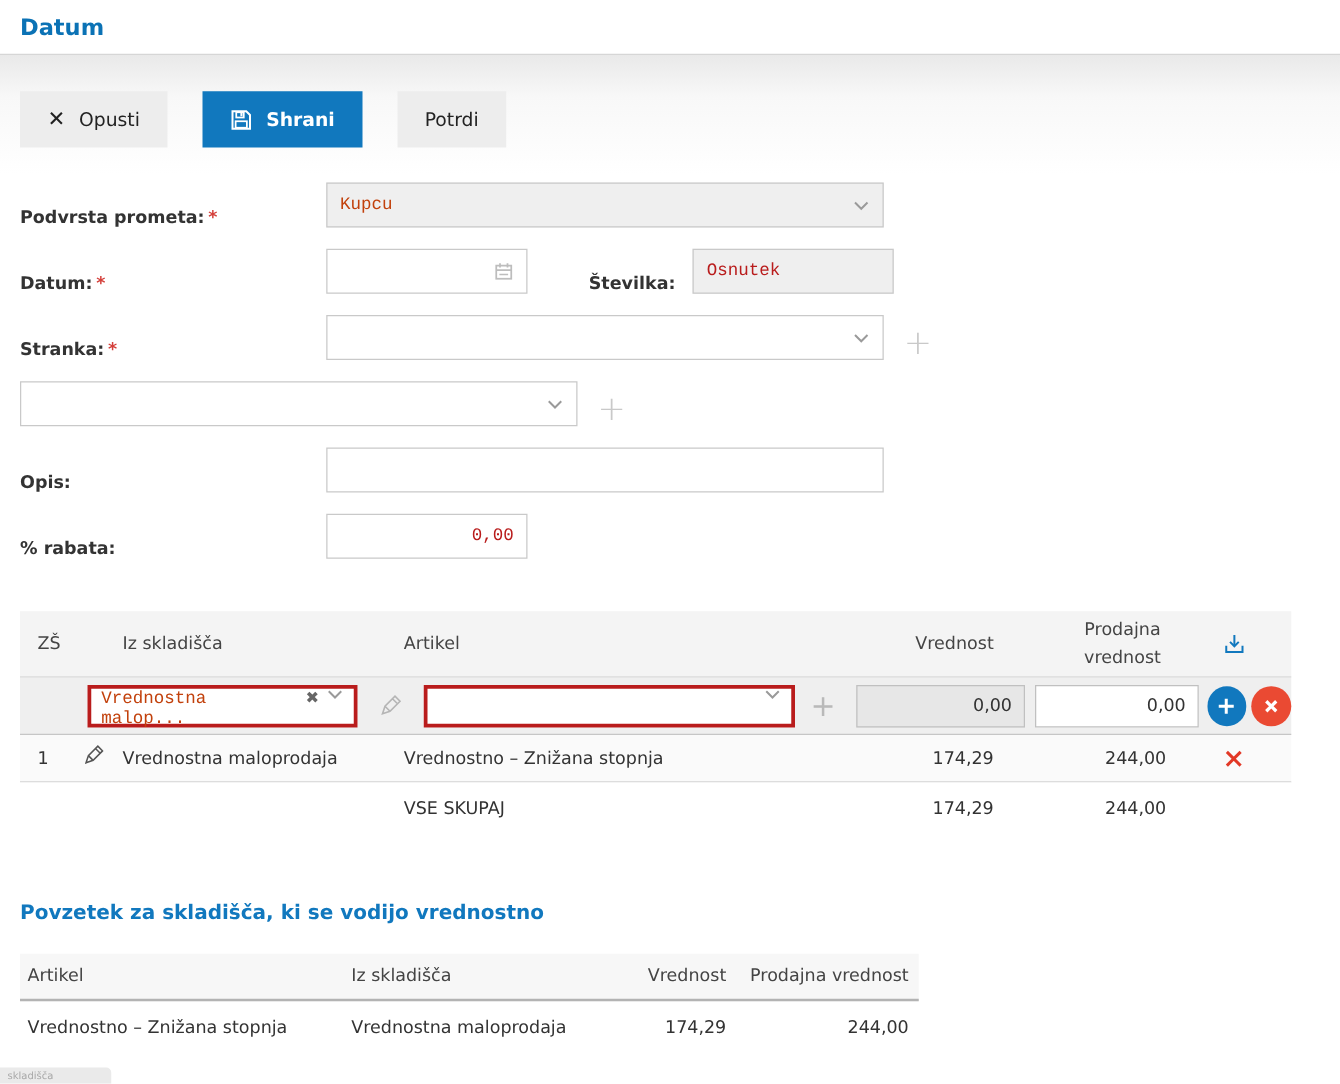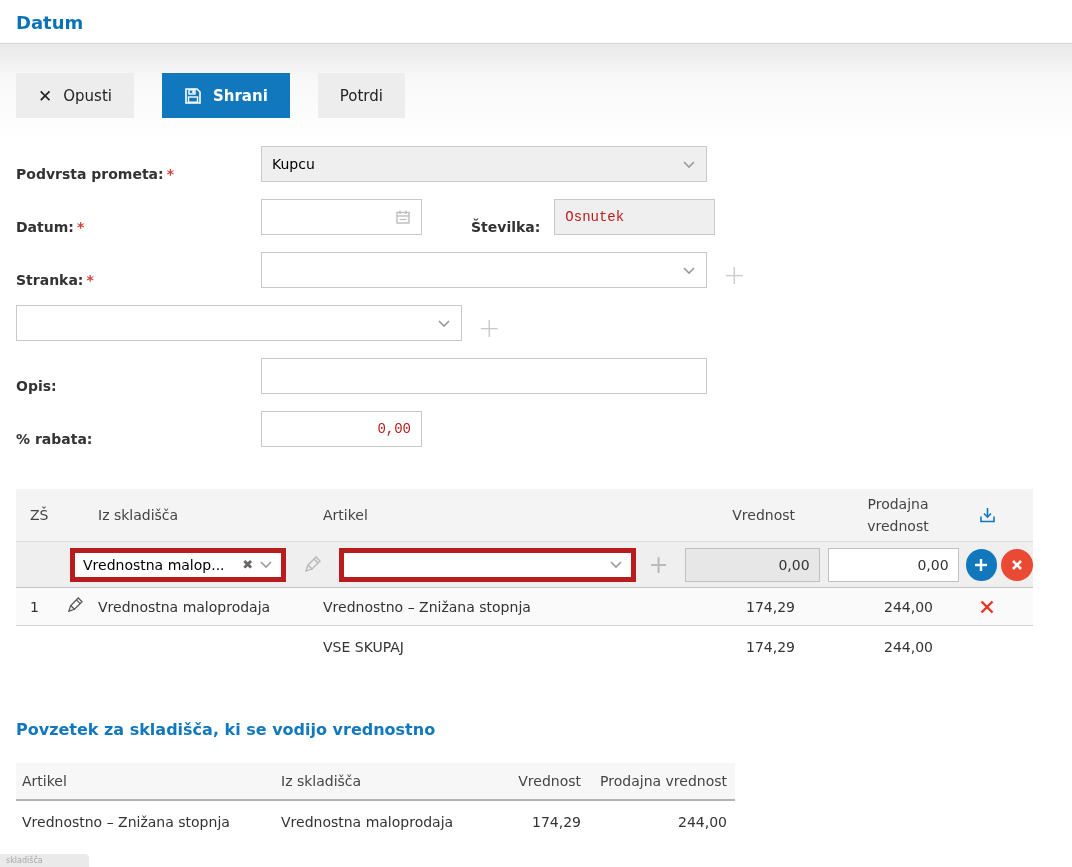--- a/index.html
+++ b/index.html
@@ -23,21 +23,21 @@
   
   .form { padding: 6px 16px 0; }
   .form-row { display:flex; align-items:flex-end; height:36px; margin-bottom:17px; }
   .form-label { width:245px; font-weight:bold; color:#333; flex:0 0 245px; }
   .req { color:#d43f3a; margin-left:3px; font-weight:bold; }
   .field { height:36px; border:1px solid #c9c9c9; background:#fff; display:flex;
            align-items:center; padding:0 10px; position:relative; }
   .field.gray { background:#efefef; }
   .w-main { width:446px; }
   .w-small { width:161px; }
-  .combo-text { flex:1; color:#000000; }
+  .combo-text { flex:1; color:#c2410c;font-family:Liberation Mono, monospace; }
   .chev { width:14px; height:9px; flex:0 0 14px; }
   .txtinput { width:100%; height:100%; border:none; background:transparent; outline:none;
               font-family:Liberation Mono, monospace; font-size:14px; color:#b91c1c; padding:0; }
   .txtinput.num { text-align:right; }
   .inline-label { font-weight:bold; margin:0 14px 0 49px; }
   .plus-outside { color:#c9c9c9; font-size:27px; font-weight:300; margin-left:16px; line-height:1; }
   .cal-icon { margin-left:auto; }
   
   .items-table { margin:42px 16px 0; width:1017px; }
   .thead { display:flex; align-items:center; background:#f4f4f4; min-height:52px; color:#444; }
@@ -45,22 +45,22 @@
   .c-edit    { flex:0 0 46px; }
   .c-wh      { flex:0 0 225px; }
   .c-art     { flex:0 0 320px; }
   .c-val     { flex:0 0 160px; text-align:right; padding-right:8px; }
   .c-sal     { flex:0 0 138px; text-align:right; padding-right:8px; }
   .c-act     { flex:1 1 auto; display:flex; justify-content:center; align-items:center; }
   .sal-head { display:inline-block; width:70px; text-align:center; line-height:1.6; }
   .edit-row { display:flex; align-items:center; height:47px; background:#efefef;
               border-top:1px solid #dcdcdc; border-bottom:1px solid #c6c6c6; }
   .edit-row .spacer { flex:0 0 54px; }
-  .mini-combo { height:34px; border:5px solid #b91c1c; background:#fff; display:flex;
-                align-items:center; padding:0 8px; gap:6px; }
+  .mini-combo { height:34px; border:3px solid #b91c1c; background:#fff; display:flex;
+                padding:0 8px; gap:6px; }
   .mc-wh { width:218px; }
   .mc-art { width:300px; margin-left:13px; }
   .mini-input { height:34px; border:1px solid #c0c0c0; text-align:right; padding:0 9px;
                 font-family:inherit; font-size:14px; color:#333; }
   .mi-val { width:135px; background:#e7e7e7; margin-left:16px; }
   .mi-sal { width:131px; background:#fff; margin-left:8px; }
   .clear-x { color:#666; font-weight:bold; font-size:13px; }
   .pencil-btn { margin-left:12px; width:28px; display:flex; justify-content:center; }
   .plus-mid { color:#b9b9b9; font-size:24px; margin-left:12px; line-height:1; }
   .circle-btn { width:32px; height:32px; border-radius:50%; display:flex; align-items:center;

